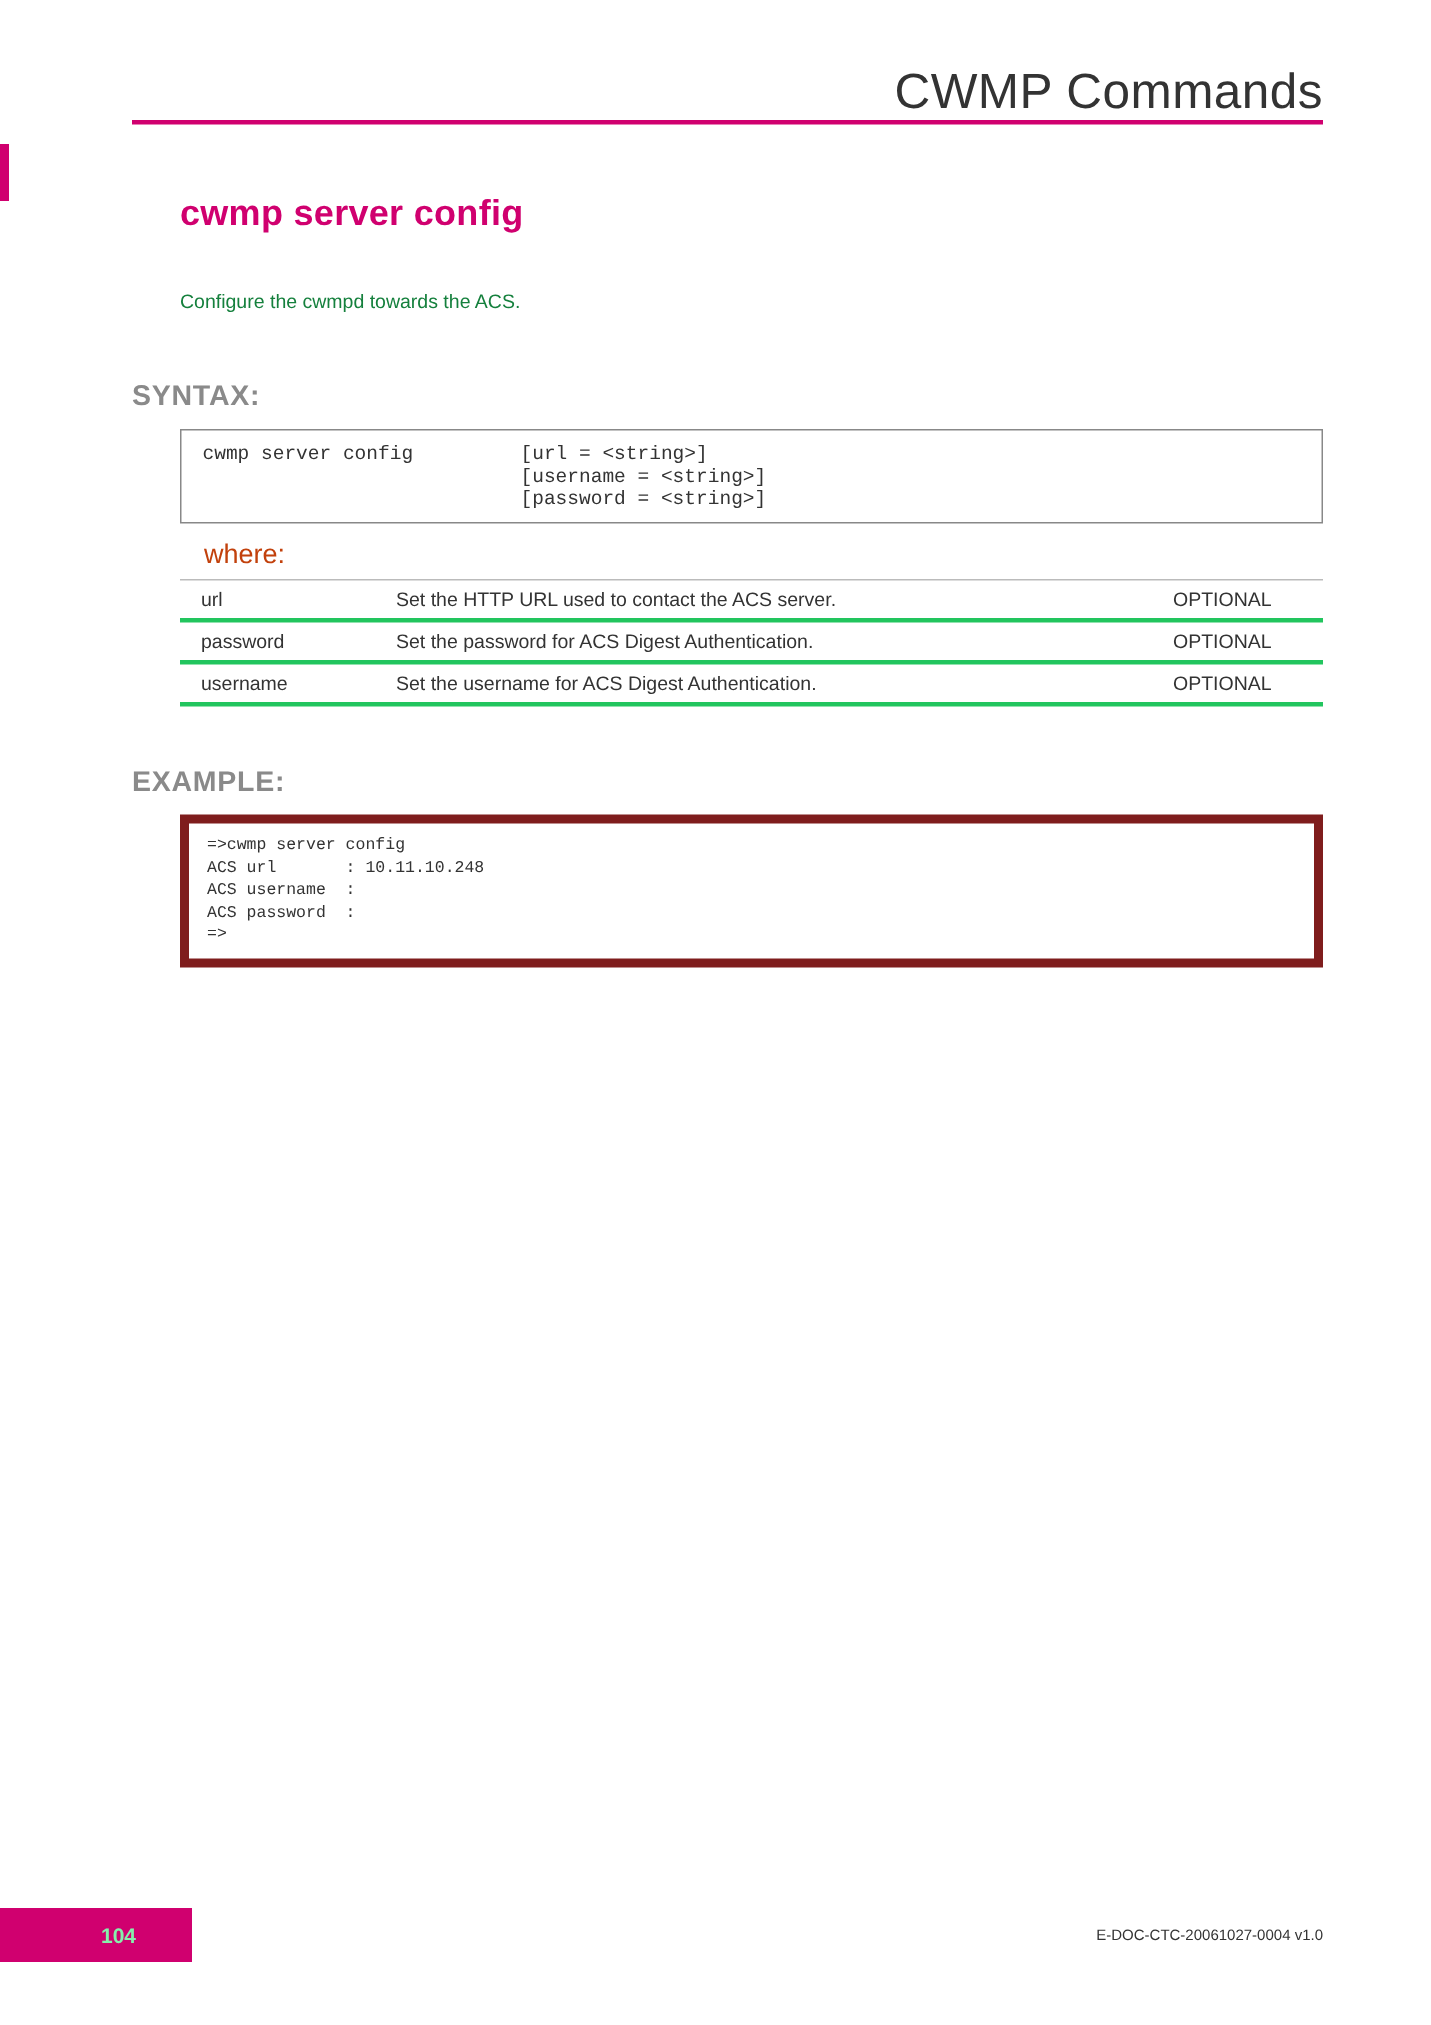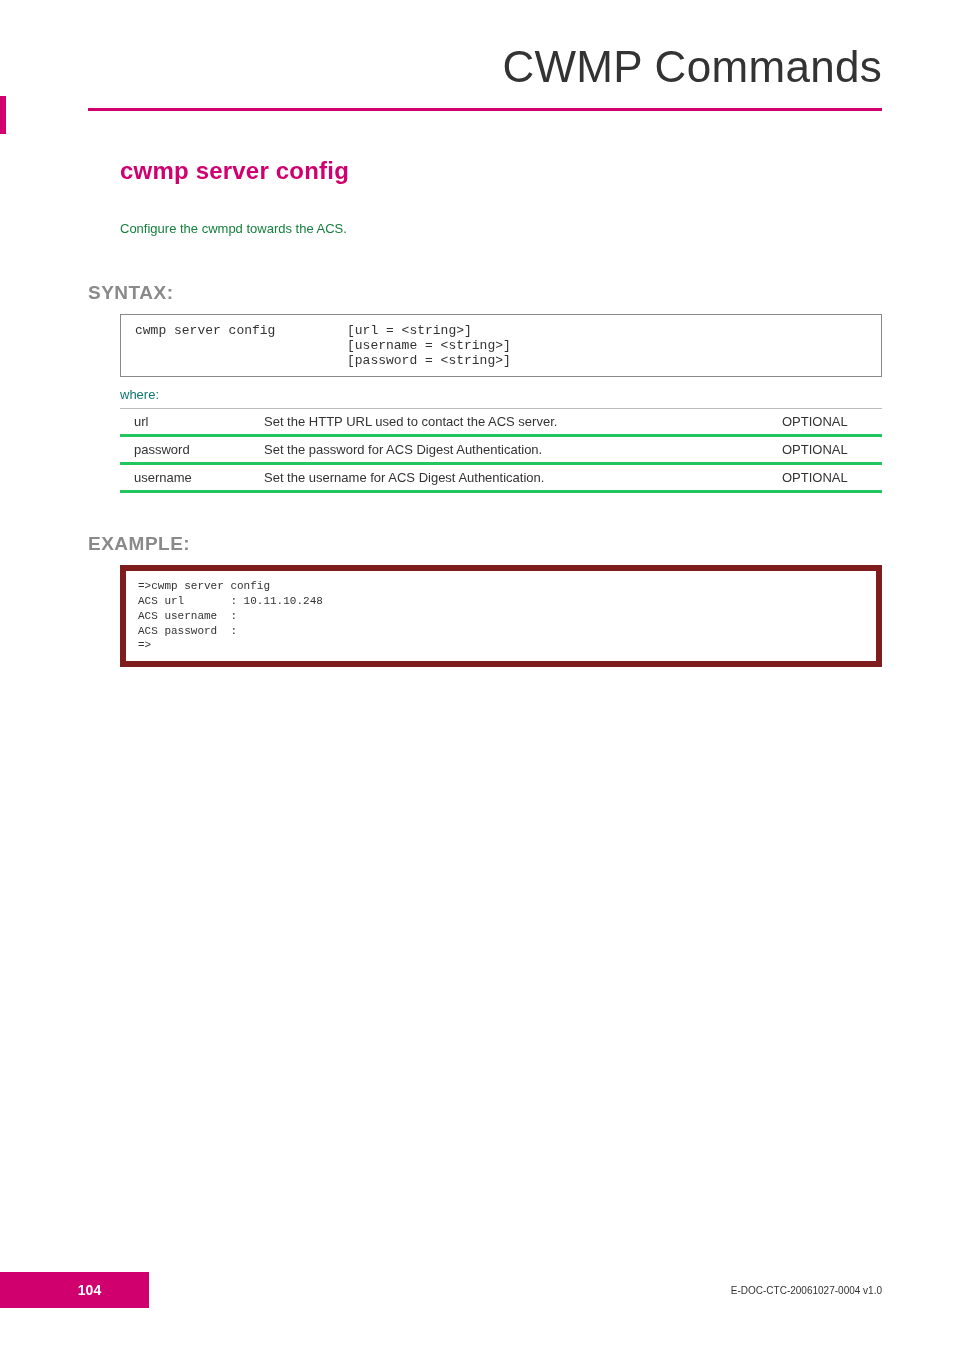--- a/index.html
+++ b/index.html
@@ -6,24 +6,24 @@
   body {
     width: 954px;
     height: 1350px;
     background: #fff;
     font-family: Arial, Helvetica, sans-serif;
     color: #333;
     position: relative;
   }
   .header-title {
     text-align: right;
-    font-size: 44px;
+    font-size: 33px;
     font-weight: 400;
     color: #333;
-    padding: 42px 72px 16px 0;
+    padding: 42px 72px 0 0;
     letter-spacing: 0.3px;
   }
   .header-rule {
     height: 3px;
     background: #d0006f;
     margin: 0 72px 0 88px;
   }
   .content {
     padding: 46px 72px 0 120px;
   }
@@ -56,23 +56,23 @@
   }
   .syntax-table td {
     font-family: "Courier New", Courier, monospace;
     font-size: 13px;
     vertical-align: top;
     padding: 6px 12px;
     white-space: pre;
   }
   .syntax-table td.left { width: 210px; }
   .where {
-    font-size: 13px;
-    color: #0f766e;
-    margin: 10px 0 6px 0;
+    font-size: 18px;
+    color: #c2410c;
+    margin: 10px 0 6px 16px;
   }
   .param-table {
     width: 100%;
     border-collapse: collapse;
     font-size: 13px;
   }
   .param-table tr { border-bottom: 3px solid #22c55e; }
   .param-table tr:first-child { border-top: 1px solid #bbb; }
   .param-table td {
     padding: 5px 6px 5px 14px;
@@ -93,24 +93,24 @@
   .footer {
     position: absolute;
     bottom: 54px;
     left: 0;
     right: 0;
   }
   .page-badge {
     position: absolute;
     left: 0;
     bottom: -12px;
-    width: 149px;
+    width: 128px;
     height: 36px;
     background: #d0006f;
-    color: #ffffff;
+    color: #86efac;
     font-weight: bold;
     font-size: 14px;
     display: flex;
     align-items: center;
     justify-content: center;
     padding-left: 30px;
   }
   .side-tab {
     position: absolute;
     left: 0;

